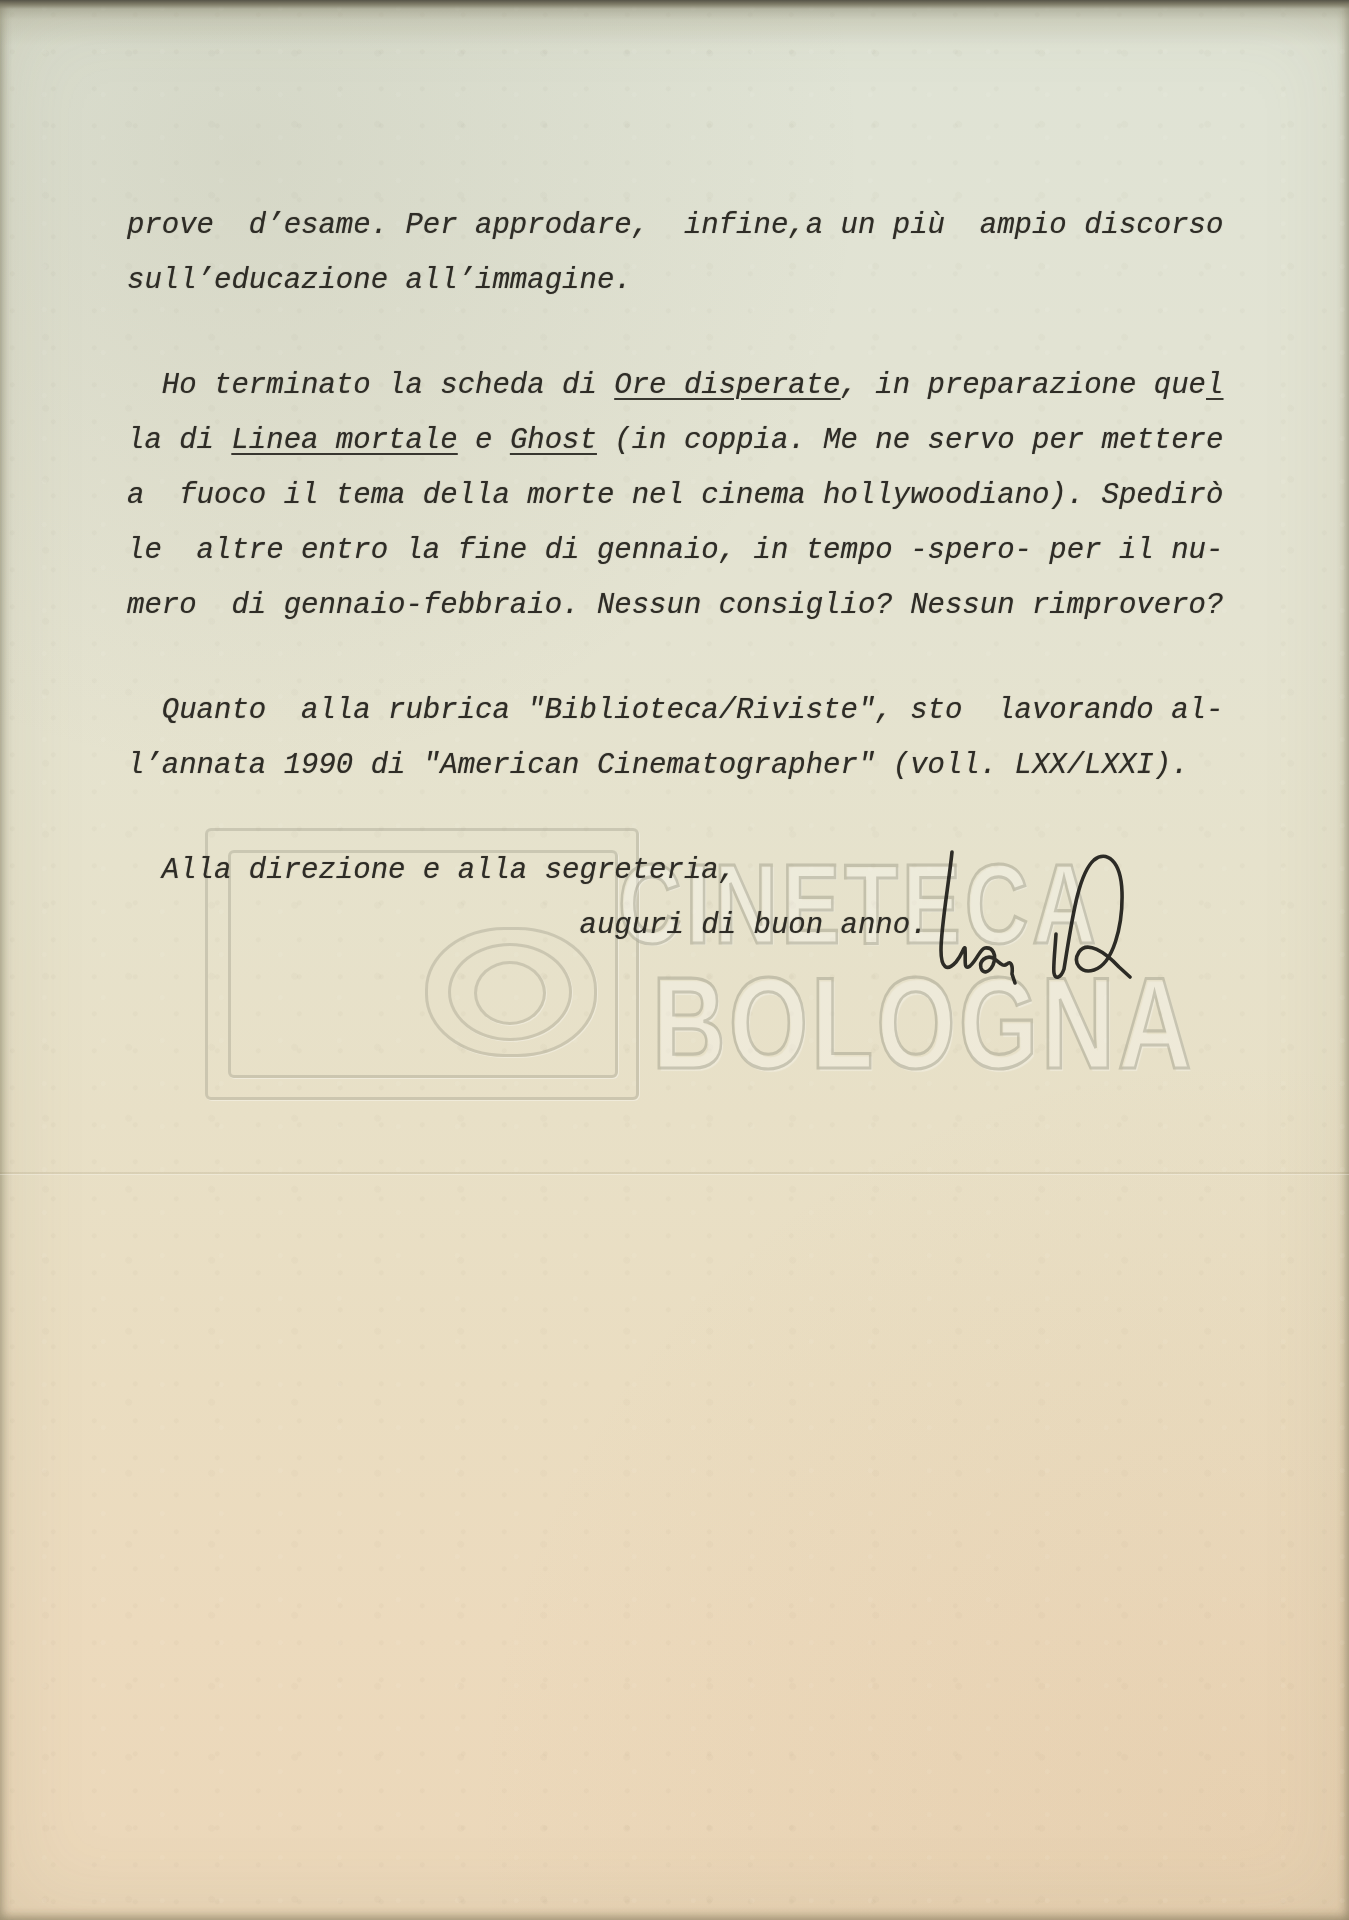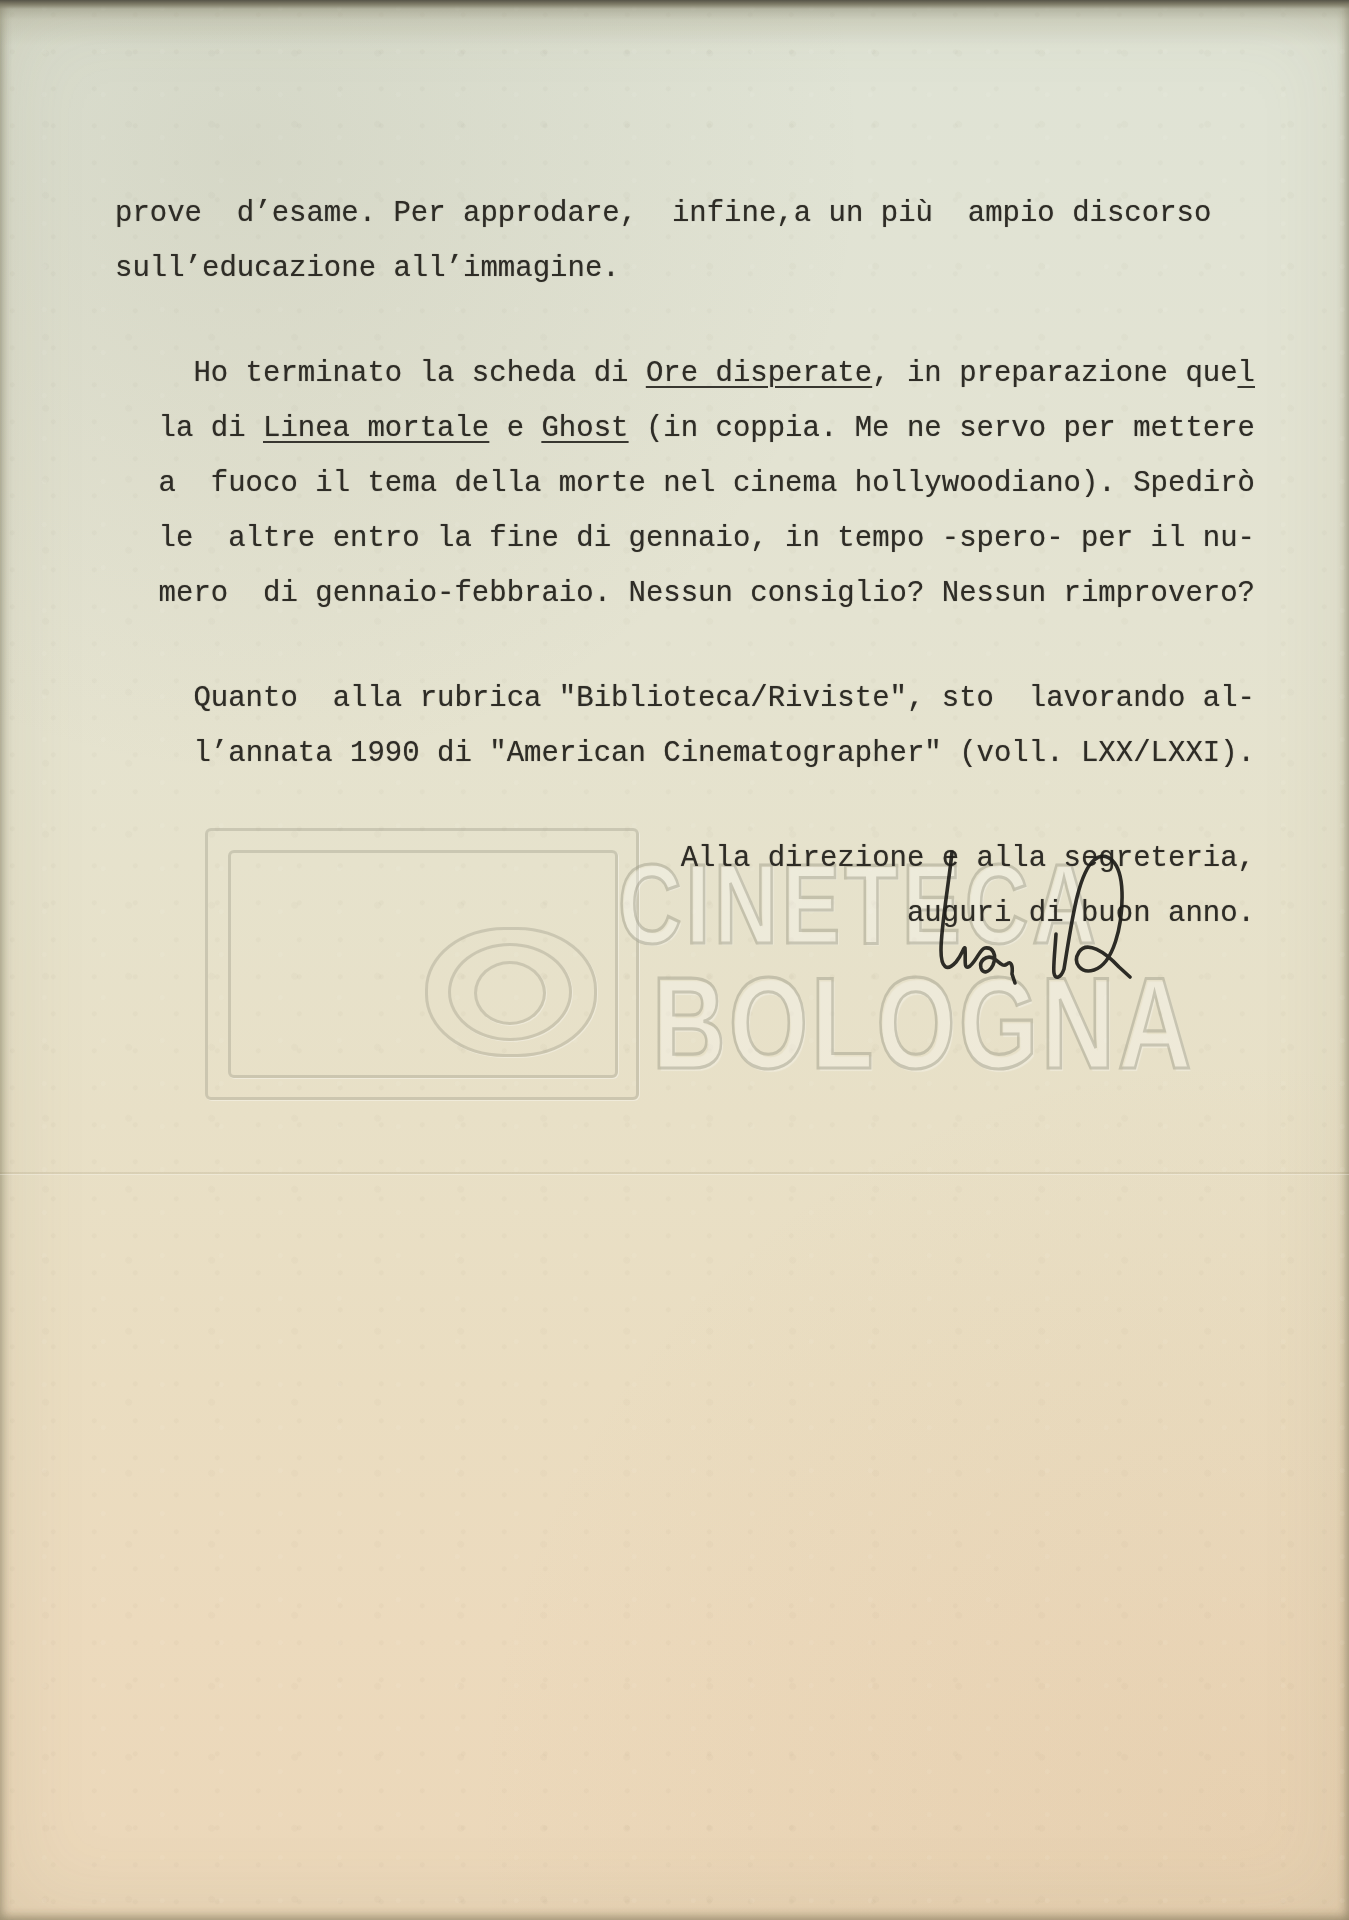--- a/index.html
+++ b/index.html
@@ -41,22 +41,22 @@
     background:linear-gradient(180deg, rgba(150,138,105,0.18) 0 2px, rgba(255,255,255,0.28) 2px 3px);
   }
   
   .letter{
     position:absolute;left:115px;top:186px;width:1140px;
     font-size:29px;line-height:55px;
     color:#2e2c26;
     text-shadow:0 0 1px rgba(46,44,38,0.55);
     white-space:pre;
   }
-  .para{margin:0;}
-  .para + .para{margin-top:50px;text-align:right;}
+  .para{margin:12px;font-style:italic;}
+  .para + .para{margin-top:50px;}
   .tline{white-space:pre;}
   .tline .u{
     text-decoration:underline;
     text-decoration-thickness:2px;
     text-underline-offset:5px;
     text-decoration-color:rgba(44,42,36,0.85);
   }
   
   .watermark{position:absolute;inset:0;pointer-events:none;border-radius:10px;}
   .wm-box,.wm-box-inner{

